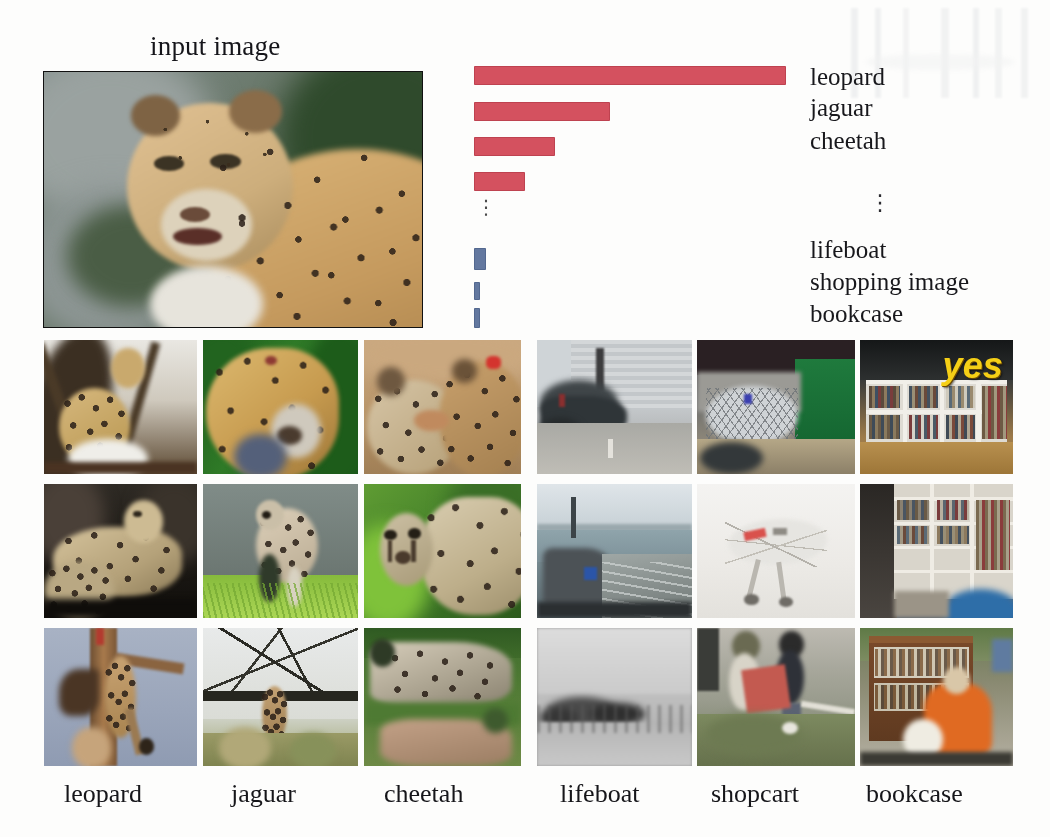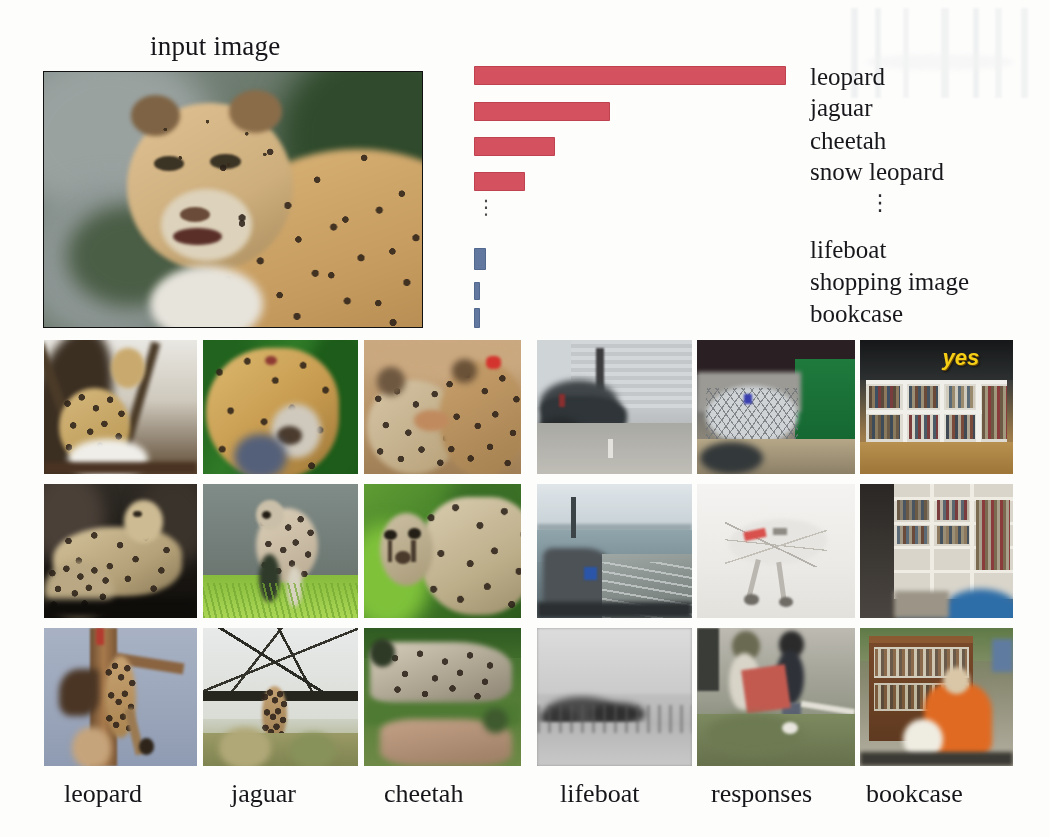--- a/index.html
+++ b/index.html
@@ -161,21 +161,20 @@
     <div class="chart-ellipsis" style="top:142px;">⋮</div>
 
     <div class="bar blue" style="top: 188px; height: 22px; width: 12px; background: rgb(99, 120, 159);"></div>
     <div class="bar blue" style="top: 222px; height: 18px; width: 6px; background: rgb(99, 120, 159);"></div>
     <div class="bar blue" style="top: 248px; height: 20px; width: 6px; background: rgb(99, 120, 159);"></div>
   </div>
 
   <div class="chart-label" style="top:63px;">leopard</div>
   <div class="chart-label" style="top:94px;">jaguar</div>
   <div class="chart-label" style="top:127px;">cheetah</div>
-  <div class="chart-label" style="top:158px;">snow leopard</div>
 
   <div id="labels-ellipsis">⋮</div>
 
   <div class="chart-label" style="top:236px;">lifeboat</div>
   <div class="chart-label" style="top:268px;">shopping image</div>
   <div class="chart-label" style="top:300px;">bookcase</div>
 
   <div class="grid-cell" style="left:44px;top:340px;width:153px;height:134px;">
     <div class="inner blurwrap" style="background:linear-gradient(180deg,#e9e7e2,#cfc9bd 45%,#5d4a33);">
       <div class="blob" style="left:-8%;top:-10%;width:50%;height:120%;background:#3b2f22;filter:blur(5px);transform:rotate(14deg);"></div>
@@ -264,21 +263,21 @@
         background:repeating-linear-gradient(90deg,#6a5a46 0 3px,#3e4b58 3px 6px,#8a7a5e 6px 9px);"></div>
       <div style="position:absolute;left:32%;top:56%;width:19%;height:18%;
         background:repeating-linear-gradient(90deg,#7a3c3c 0 3px,#d6d2c6 3px 6px,#4a5a66 6px 9px);"></div>
       <div style="position:absolute;left:56%;top:34%;width:19%;height:17%;
         background:repeating-linear-gradient(90deg,#cfcabc 0 3px,#5a6a76 3px 6px,#9a8a6e 6px 9px);"></div>
       <div style="position:absolute;left:56%;top:56%;width:19%;height:18%;
         background:repeating-linear-gradient(90deg,#3f4a55 0 3px,#b0a894 3px 6px,#7a4a3a 6px 9px);"></div>
       <div style="position:absolute;left:80%;top:34%;width:16%;height:40%;
         background:repeating-linear-gradient(90deg,#6d5a44 0 3px,#a2987e 3px 6px,#8a3c3c 6px 9px);"></div>
       <div class="sq" style="left:0;top:76%;width:100%;height:24%;background:linear-gradient(180deg,#b8904f,#9d7638);"></div>
-      <div class="yes-text" style="left:54%;top:4%;font-size:22px;">yes</div>
+      <div class="yes-text" style="left:54%;top:4%;font-size:36px;">yes</div>
     </div>
   </div>
 
   <div class="grid-cell" style="left:44px;top:484px;width:153px;height:134px;">
     <div class="inner blurwrap" style="background:linear-gradient(180deg,#2e2a24,#1b1814 60%,#100e0b);">
       <div class="blob" style="left:-10%;top:-10%;width:50%;height:70%;background:#4a4038;filter:blur(8px);"></div>
       <div class="blob" style="left:60%;top:-6%;width:50%;height:66%;background:#3a332b;filter:blur(8px);"></div>
       <div class="blob" style="left:6%;top:32%;width:84%;height:52%;background:linear-gradient(150deg,#d5c39c,#b4a179 60%,#8b7a57);filter:blur(2.5px);border-radius:46% 40% 45% 50%;"></div>
       <div class="spots" style="left:6%;top:32%;width:84%;height:52%;"></div>
       <div class="blob" style="left:52%;top:12%;width:26%;height:32%;background:#cdbb93;filter:blur(2px);"></div>
@@ -464,16 +463,16 @@
       <div class="blob" style="left:28%;top:66%;width:26%;height:30%;background:#efece2;filter:blur(2.5px);"></div>
       <div class="sq" style="left:0;bottom:0;width:100%;height:10%;background:#3b3a34;filter:blur(2px);"></div>
       <div class="sq" style="left:86%;top:8%;width:14%;height:24%;background:#5f7ba0;filter:blur(2px);"></div>
     </div>
   </div>
 
   <div class="bottom-label" style="left:64px;">leopard</div>
   <div class="bottom-label" style="left:231px;">jaguar</div>
   <div class="bottom-label" style="left:384px;">cheetah</div>
   <div class="bottom-label" style="left:560px;">lifeboat</div>
-  <div class="bottom-label" style="left:711px;">responses</div>
+  <div class="bottom-label" style="left:711px;">shopcart</div>
   <div class="bottom-label" style="left:866px;">bookcase</div>
 
 </div>
 
 </body></html>

